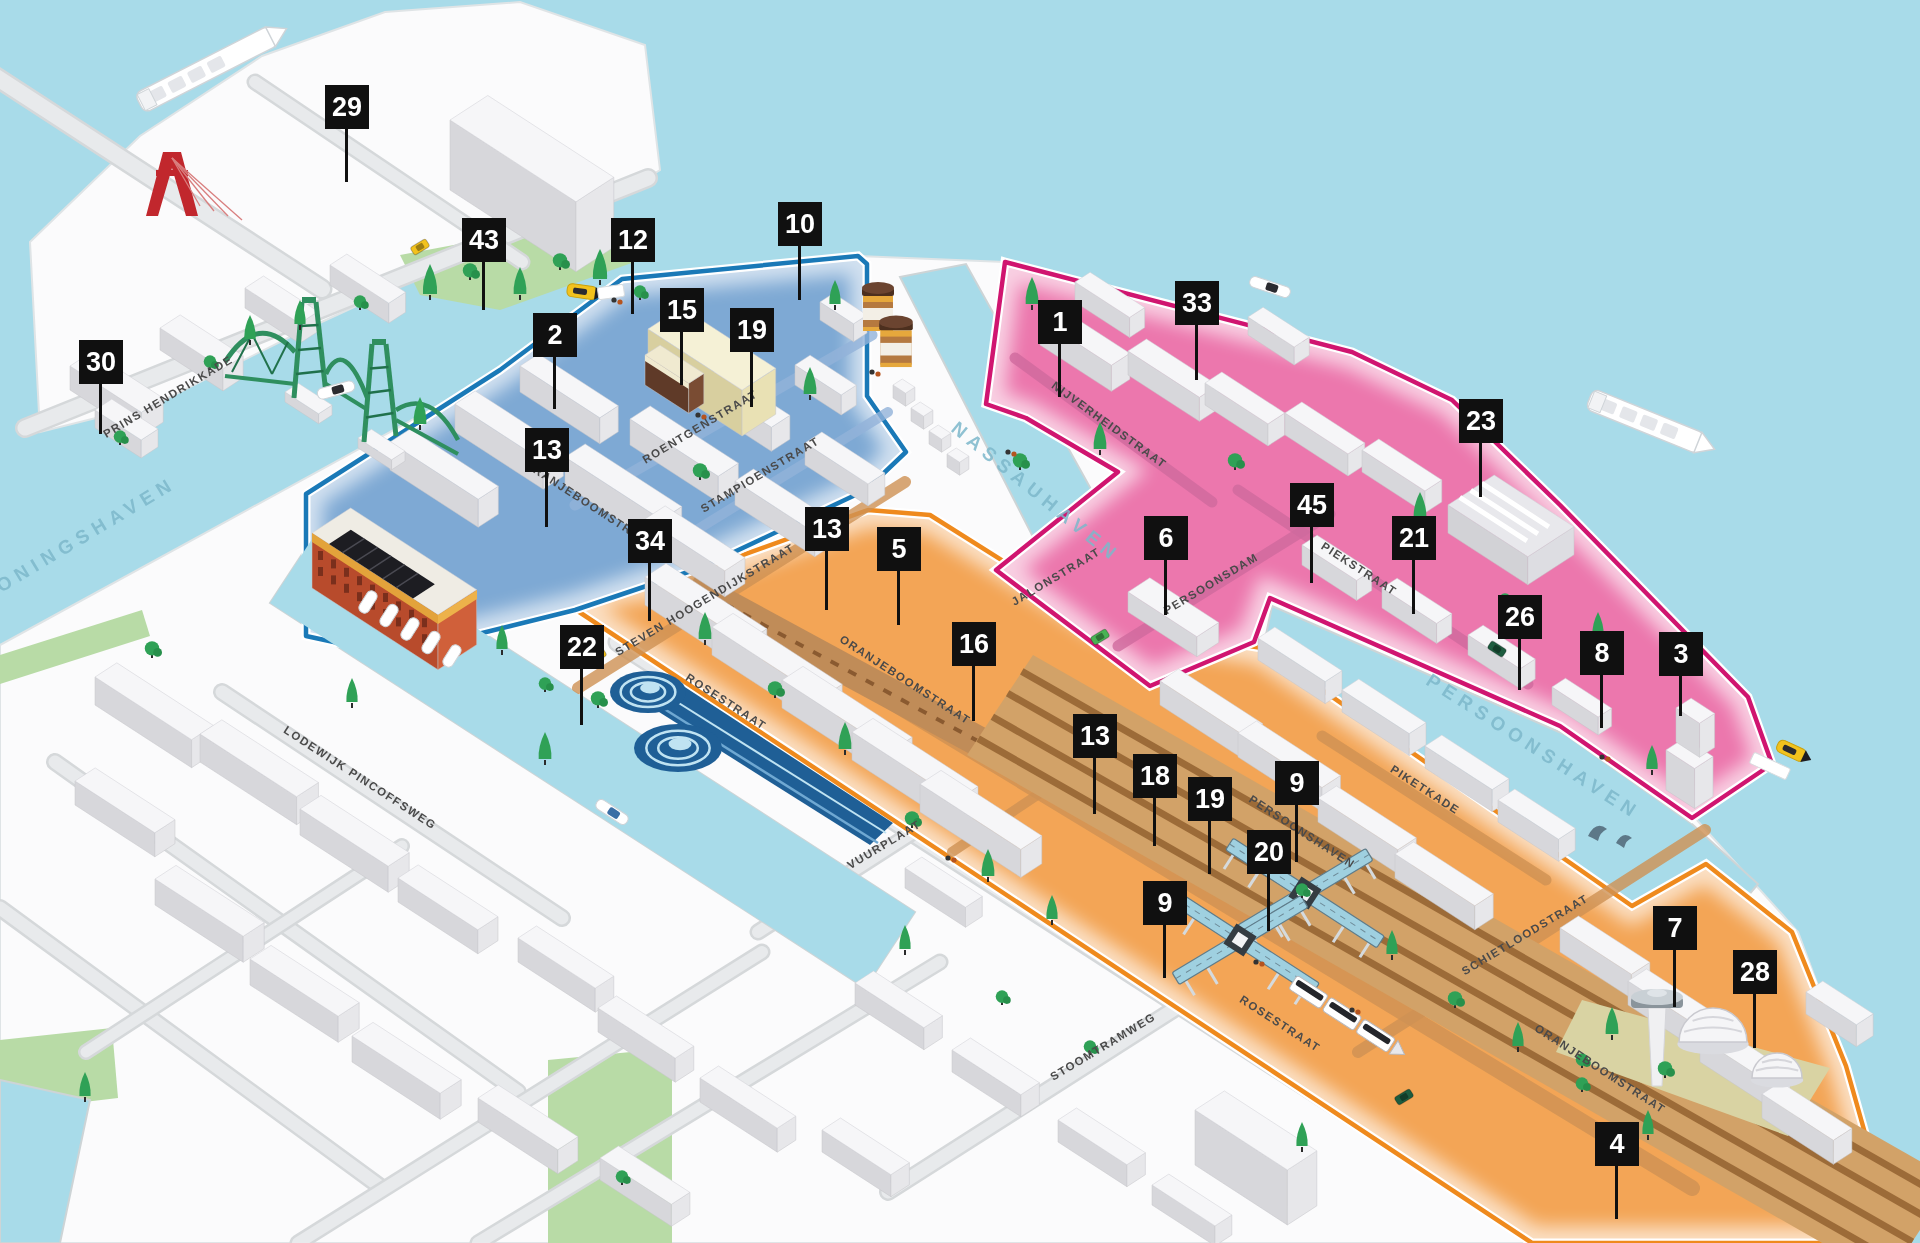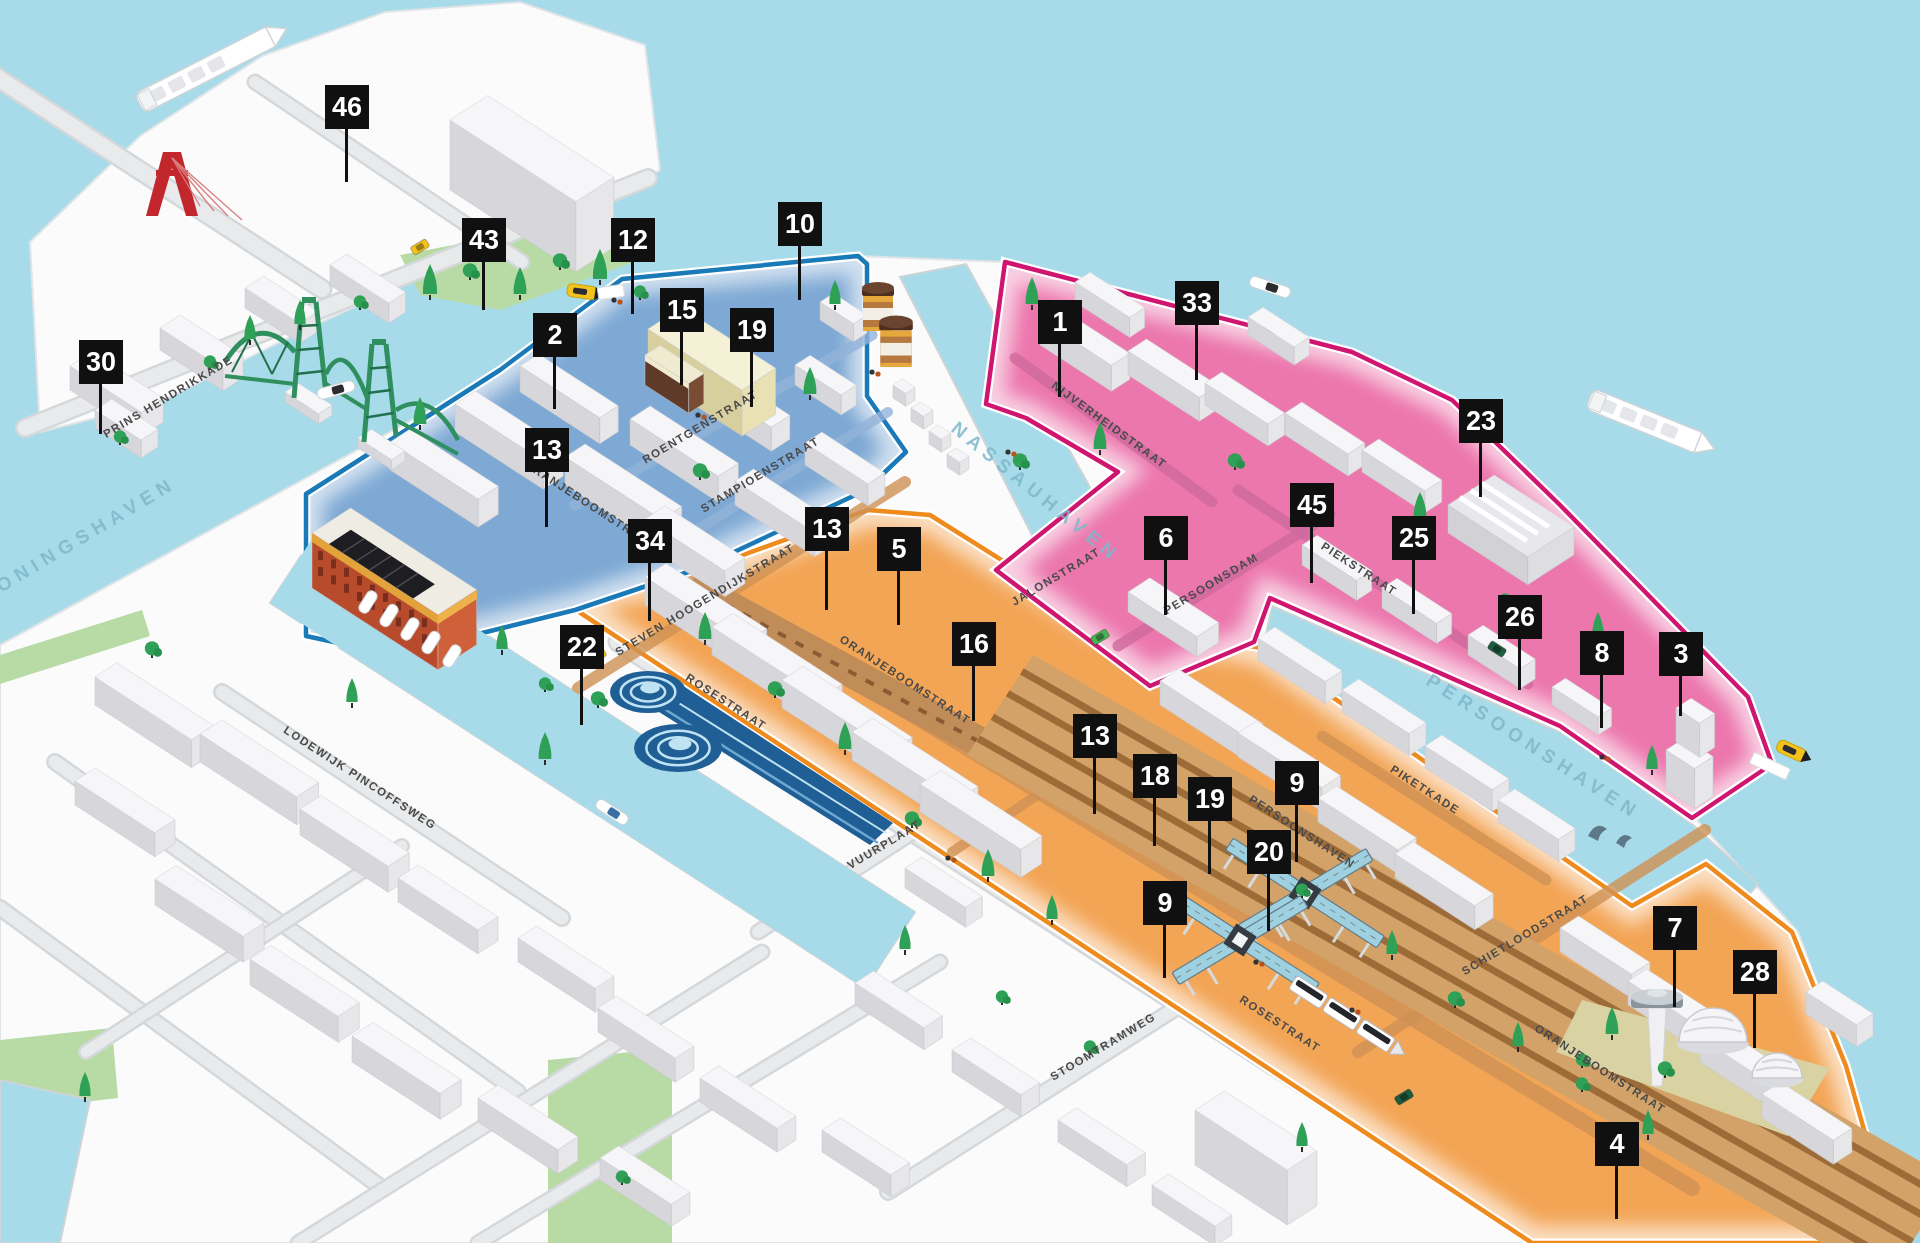--- a/index.html
+++ b/index.html
@@ -884,21 +884,21 @@
         <text transform="translate(886 848) rotate(-31)" text-anchor="middle" fill="#4a4a4a" class="street-label">VUURPLAAT</text>
         <text transform="translate(358 781) rotate(33)" text-anchor="middle" fill="#4a4a4a" class="street-label">LODEWIJK PINCOFFSWEG</text>
         <text transform="translate(1105 1050) rotate(-31)" text-anchor="middle" fill="#4a4a4a" class="street-label">STOOMTRAMWEG</text>
         <text transform="translate(1527 938) rotate(-31)" text-anchor="middle" fill="#4a4a4a" class="street-label">SCHIETLOODSTRAAT</text>
         <text transform="translate(1598 1072) rotate(33)" text-anchor="middle" fill="#4a4a4a" class="street-label">ORANJEBOOMSTRAAT</text>
       </g>
     </svg>
   <div id="marker-layer">
       <div class="marker" style="left: 325px; top: 85px;">
         <div class="mline" style="height: 55px;"></div>
-        <div class="mbox">46</div>
+        <div class="mbox">29</div>
       </div>
       <div class="marker" style="left: 462px; top: 218px;">
         <div class="mline" style="height: 50px;"></div>
         <div class="mbox">43</div>
       </div>
       <div class="marker" style="left: 79px; top: 340px;">
         <div class="mline" style="height: 52px;"></div>
         <div class="mbox">30</div>
       </div>
       <div class="marker" style="left: 611px; top: 218px;">
@@ -936,21 +936,21 @@
       <div class="marker" style="left: 1459px; top: 399px;">
         <div class="mline" style="height: 56px;"></div>
         <div class="mbox">23</div>
       </div>
       <div class="marker" style="left: 1290px; top: 483px;">
         <div class="mline" style="height: 58px;"></div>
         <div class="mbox">45</div>
       </div>
       <div class="marker" style="left: 1392px; top: 516px;">
         <div class="mline" style="height: 56px;"></div>
-        <div class="mbox">25</div>
+        <div class="mbox">21</div>
       </div>
       <div class="marker" style="left: 1144px; top: 516px;">
         <div class="mline" style="height: 57px;"></div>
         <div class="mbox">6</div>
       </div>
       <div class="marker" style="left: 1498px; top: 595px;">
         <div class="mline" style="height: 53px;"></div>
         <div class="mbox">26</div>
       </div>
       <div class="marker" style="left: 1580px; top: 631px;">

